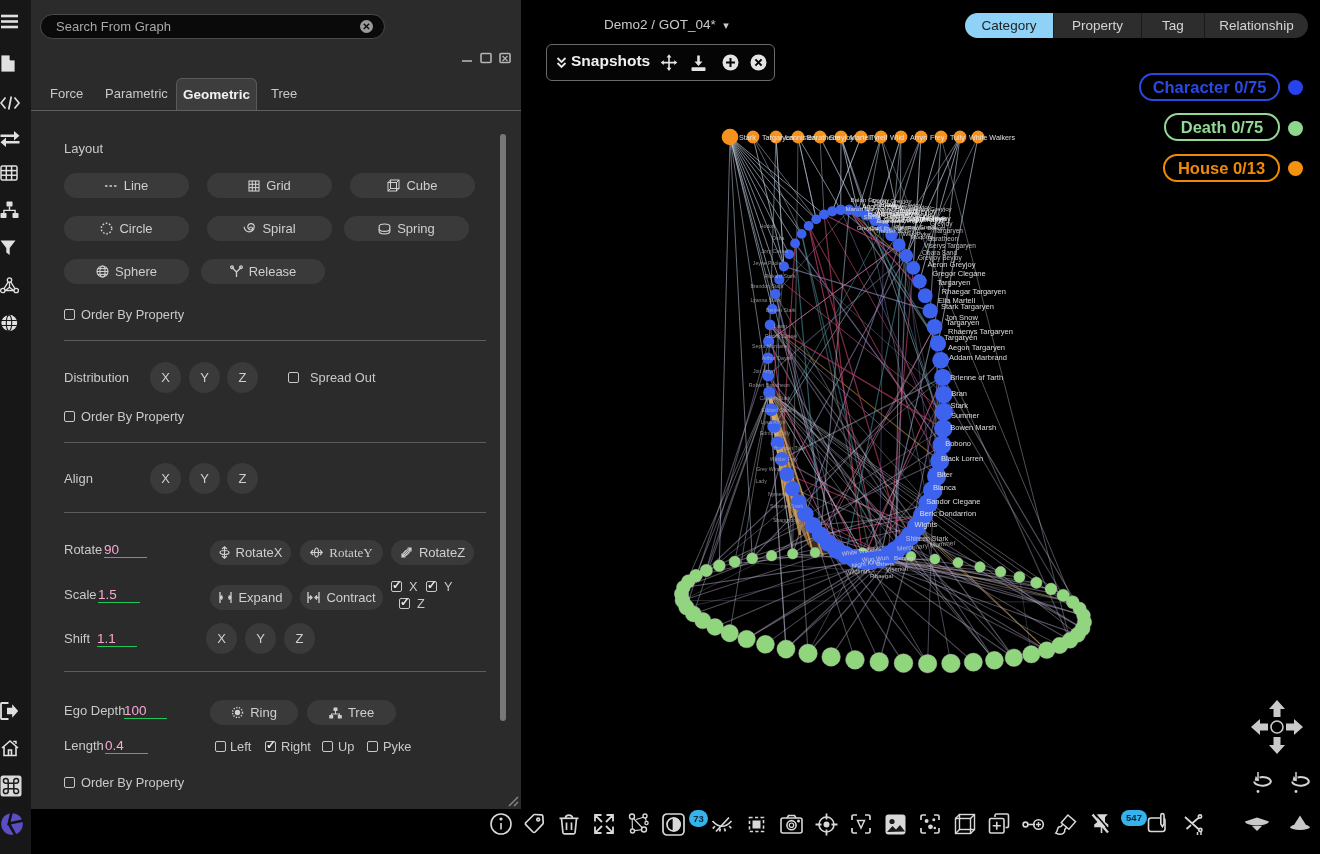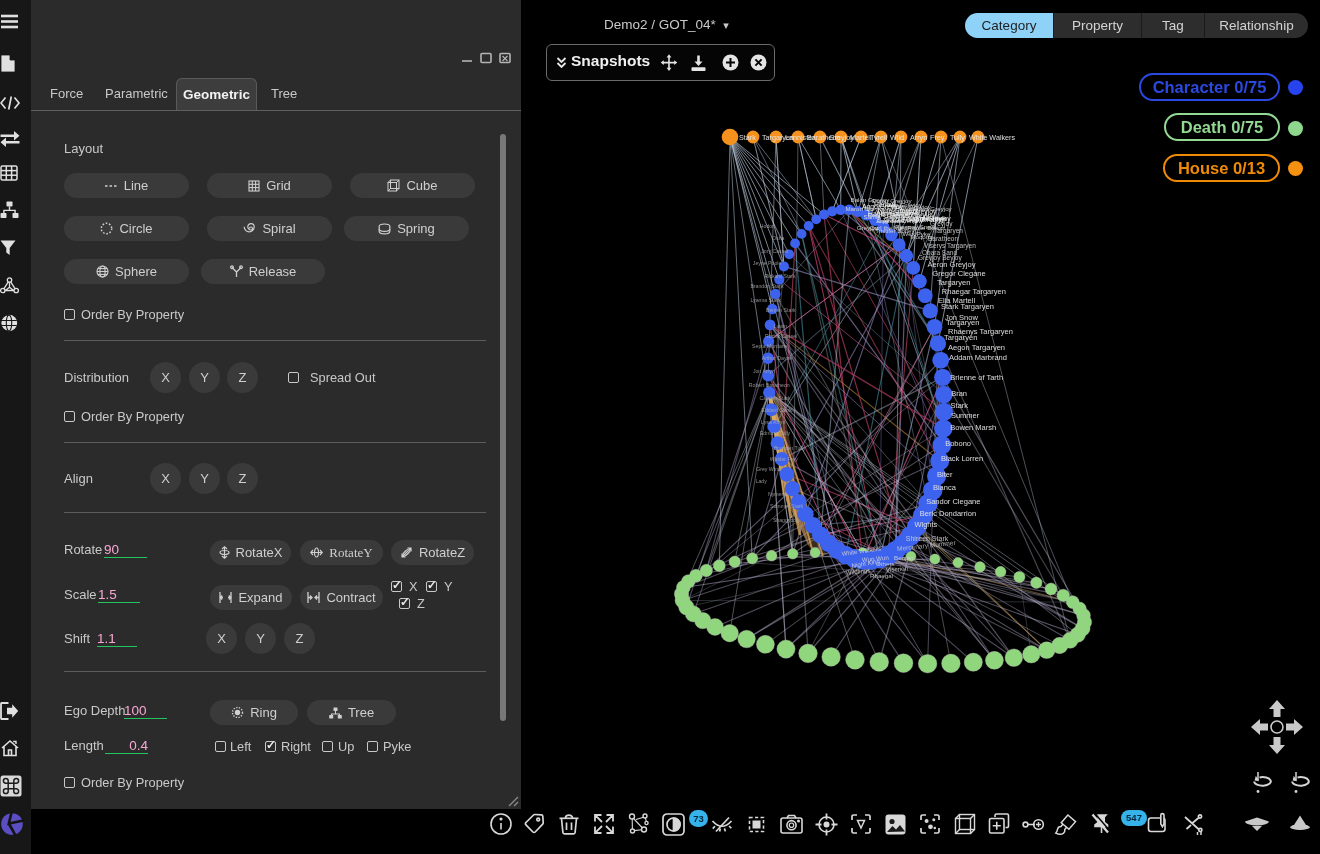--- a/index.html
+++ b/index.html
@@ -512,20 +512,21 @@
 <text x="876.0" y="566.0" font-size="6.2" fill="#d8d8d8" fill-opacity="0.85">Others</text>
 <text x="886.0" y="572.0" font-size="6.2" fill="#d8d8d8" fill-opacity="0.85" transform="rotate(-4 886.0 572.0)">Viserion</text>
 <text x="846.0" y="575.0" font-size="6.2" fill="#d8d8d8" fill-opacity="0.85" transform="rotate(-6 846.0 575.0)">Wildlings</text>
 <text x="870.0" y="578.0" font-size="6.2" fill="#d8d8d8" fill-opacity="0.85">Rhaegal</text>
 <text x="894.0" y="560.0" font-size="6.2" fill="#d8d8d8" fill-opacity="0.85">Benjen</text>
 </g>
 </svg>
   </div>
 
 <div id="panel">
+  <div id="search">Search From Graph<span class="clr">✕</span></div>
   <svg class="wctl" style="left:430px;top:52px" width="80" height="12" viewBox="0 0 80 12" fill="none" stroke="#b4b4b4" stroke-width="1.6">
     <line x1="1" y1="9" x2="11" y2="9"></line>
     <rect x="20" y="1.5" width="10" height="9" rx="1"></rect>
     <rect x="39" y="1.5" width="10" height="9" rx="1"></rect>
     <path d="M41.5 4 L46.5 9 M46.5 4 L41.5 9" stroke-width="1.2"></path>
   </svg>
   <div class="plabel" style="left:33px;top:141px;">Layout</div>
   <div class="pbtn" style="left:33px;top:173px;width:125px;"><svg width="13" height="6" stroke="#cfcfcf" stroke-width="1.6" stroke-dasharray="2.5 2">
         <line x1="0" y1="3" x2="13" y2="3"></line>
       </svg>Line</div>
@@ -624,21 +625,21 @@
         <circle cx="6.5" cy="6.5" r="5"></circle>
         <circle cx="6.5" cy="6.5" r="2" stroke-dasharray="none" fill="#cfcfcf"></circle>
       </svg>Ring</div>
   <div class="pbtn" style="left:276px;top:700px;width:89px;"><svg width="13" height="12" fill="#cfcfcf" stroke="none">
         <rect x="4.5" y="0.5" width="4" height="3.5" rx="0.5"></rect>
         <rect x="0.2" y="8" width="4" height="3.5" rx="0.5"></rect>
         <rect x="8.8" y="8" width="4" height="3.5" rx="0.5"></rect>
         <path d="M6 4 h1 v2.5 h4 v1.5 h-1 v-0.5 h-7 v0.5 h-1 v-1.5 h4 z"></path>
       </svg>Tree</div>
   <div class="plabel" style="left:33px;top:738px;">Length</div>
-  <div class="inp" style="left:74px;top:738px;width:43px;text-align:right;">0.4</div>
+  <div class="inp" style="left:74px;top:738px;width:43px;">0.4</div>
   <div class="chk" style="left:184px;top:741px;"></div>
   <div class="plabel" style="left:199px;top:739px;font-size:12.8px;">Left</div>
   <div class="chk on" style="left:234px;top:741px;"></div>
   <div class="plabel" style="left:250px;top:739px;font-size:12.8px;">Right</div>
   <div class="chk" style="left:291px;top:741px;"></div>
   <div class="plabel" style="left:307px;top:739px;font-size:12.8px;">Up</div>
   <div class="chk" style="left:336px;top:741px;"></div>
   <div class="plabel" style="left:352px;top:739px;font-size:12.8px;">Pyke</div>
   <div class="chk" style="left:33px;top:777px;"></div>
   <div class="plabel" style="left:50px;top:775px;font-size:12.8px;">Order By Property</div>

